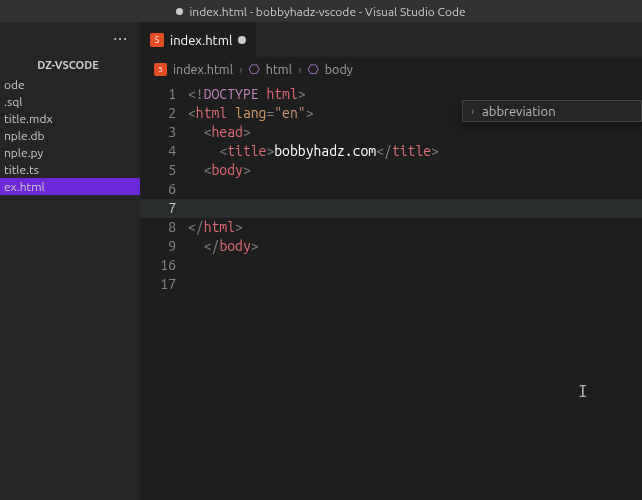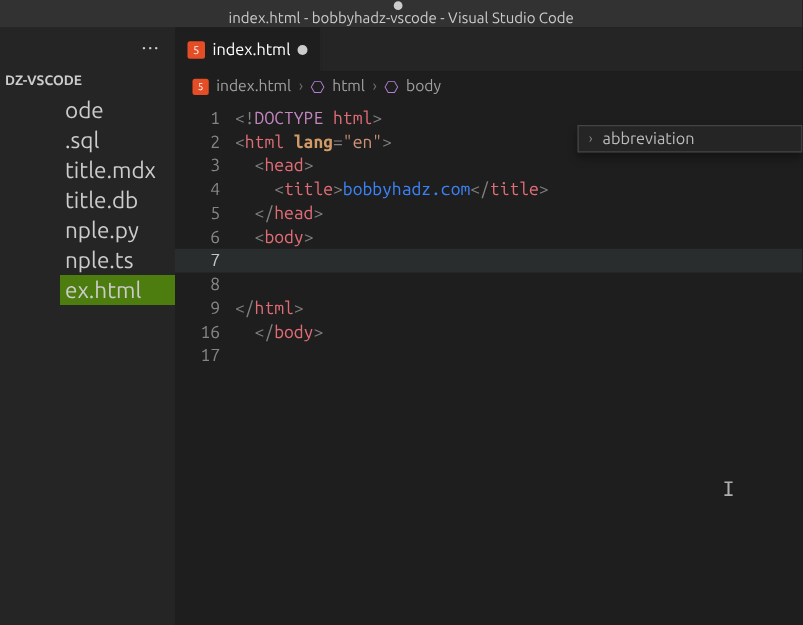--- a/index.html
+++ b/index.html
@@ -14,21 +14,20 @@
     position: relative;
   }
   .titlebar {
     height: 22px;
     display: flex;
     align-items: center;
     justify-content: center;
     color: #cccccc;
     font-size: 12px;
     background: #323233;
-    flex-direction: column;
   }
   .dirty-dot {
     display:inline-block;
     width:7px; height:7px;
     background:#cccccc;
     border-radius:50%;
     margin-right:6px;
     vertical-align: middle;
   }
   .main {
@@ -50,31 +49,31 @@
     justify-content: flex-end;
     padding-right: 12px;
     color: #cccccc;
   }
   .ellipsis { letter-spacing: 1px; font-size: 16px; cursor: pointer;}
   .section-title {
     font-weight: bold;
     font-size: 11px;
     padding: 5px 8px 5px 4px;
     color: #cccccc;
+    text-align: center;
   }
   .file-item {
     padding: 2px 6px 2px 4px;
     white-space: nowrap;
     overflow: hidden;
     cursor: pointer;
-    font-size: 18px;
-    margin-left: 48px;
+    font-size: 12px;
   }
   .file-item.active {
-    background: #4d7c0f;
+    background: #6d28d9;
   }
   .editor-area {
     flex: 1;
     display: flex;
     flex-direction: column;
     background: #1e1e1e;
     position: relative;
     min-width: 0;
   }
   .tabs {
@@ -157,24 +156,24 @@
     position:absolute;
     left:0; right:0;
     height:19px;
     background:#2a2d2e;
     top: calc(4px + 6*19px);
     z-index:0;
   }
   .code .line, .gutter .ln { position: relative; z-index:1;}
   .c-gray { color:#808080;}
   .c-str { color:#ce9178;}
-  .c-text { color:#3b82f6;}
+  .c-text { color:#ffffff;}
   .c-pink { color:#c586c0;}
   .c-tagname { color:#e06c75; }
-  .c-doctype-kw { color: #d19a66; font-weight: bold;}
+  .c-doctype-kw { color: #d19a66;}
   .indent-guide { color:#404040;}
 
   .suggest {
     position:absolute;
     top: 78px;
     right: 0;
     width: 180px;
     background:#252526;
     border:1px solid #454545;
     box-shadow: 0 4px 8px rgba(0,0,0,0.4);
@@ -210,23 +209,23 @@
 <div class="main">
   <div class="sidebar">
     <div class="explorer-header">
       <span class="ellipsis">···</span>
     </div>
     <div class="section-title">DZ-VSCODE</div>
     <div>
       <div class="file-item">ode</div>
       <div class="file-item">.sql</div>
       <div class="file-item">title.mdx</div>
-      <div class="file-item">title.db</div>
+      <div class="file-item">nple.db</div>
       <div class="file-item">nple.py</div>
-      <div class="file-item">nple.ts</div>
+      <div class="file-item">title.ts</div>
       <div class="file-item active">ex.html</div>
     </div>
   </div>
 
   <div class="editor-area">
     <div class="tabs">
       <div class="tab">
         <span class="icon-html">5</span>
         <span>index.html</span>
         <span class="close-dot"></span>
@@ -264,21 +263,20 @@
         <div class="ln">8</div>
         <div class="ln">9</div>
         <div class="ln">16</div>
         <div class="ln">17</div>
       </div>
       <div class="code">
         <div class="line"><span class="c-gray">&lt;!</span><span class="c-pink">DOCTYPE </span><span class="c-tagname">html</span><span class="c-gray">&gt;</span></div>
         <div class="line"><span class="c-gray">&lt;</span><span class="c-tagname">html </span><span class="c-doctype-kw">lang</span><span class="c-gray">=</span><span class="c-str">"en"</span><span class="c-gray">&gt;</span></div>
         <div class="line"><span class="indent-guide">  </span><span class="c-gray">&lt;</span><span class="c-tagname">head</span><span class="c-gray">&gt;</span></div>
         <div class="line"><span class="indent-guide">    </span><span class="c-gray">&lt;</span><span class="c-tagname">title</span><span class="c-gray">&gt;</span><span class="c-text">bobbyhadz.com</span><span class="c-gray">&lt;/</span><span class="c-tagname">title</span><span class="c-gray">&gt;</span></div>
-        <div class="line"><span class="indent-guide">  </span><span class="c-gray">&lt;/</span><span class="c-tagname">head</span><span class="c-gray">&gt;</span></div>
         <div class="line"><span class="indent-guide">  </span><span class="c-gray">&lt;</span><span class="c-tagname">body</span><span class="c-gray">&gt;</span></div>
         <div class="line"><span class="indent-guide">  </span></div>
         <div class="line"><span class="indent-guide">  </span></div>
         <div class="line"><span class="c-gray">&lt;/</span><span class="c-tagname">html</span><span class="c-gray">&gt;</span></div>
         <div class="line"><span class="indent-guide">  </span><span class="c-gray">&lt;/</span><span class="c-tagname">body</span><span class="c-gray">&gt;</span></div>
         <div class="line"></div>
       </div>
     </div>
 
     <div class="cursor-ibeam">I</div>

